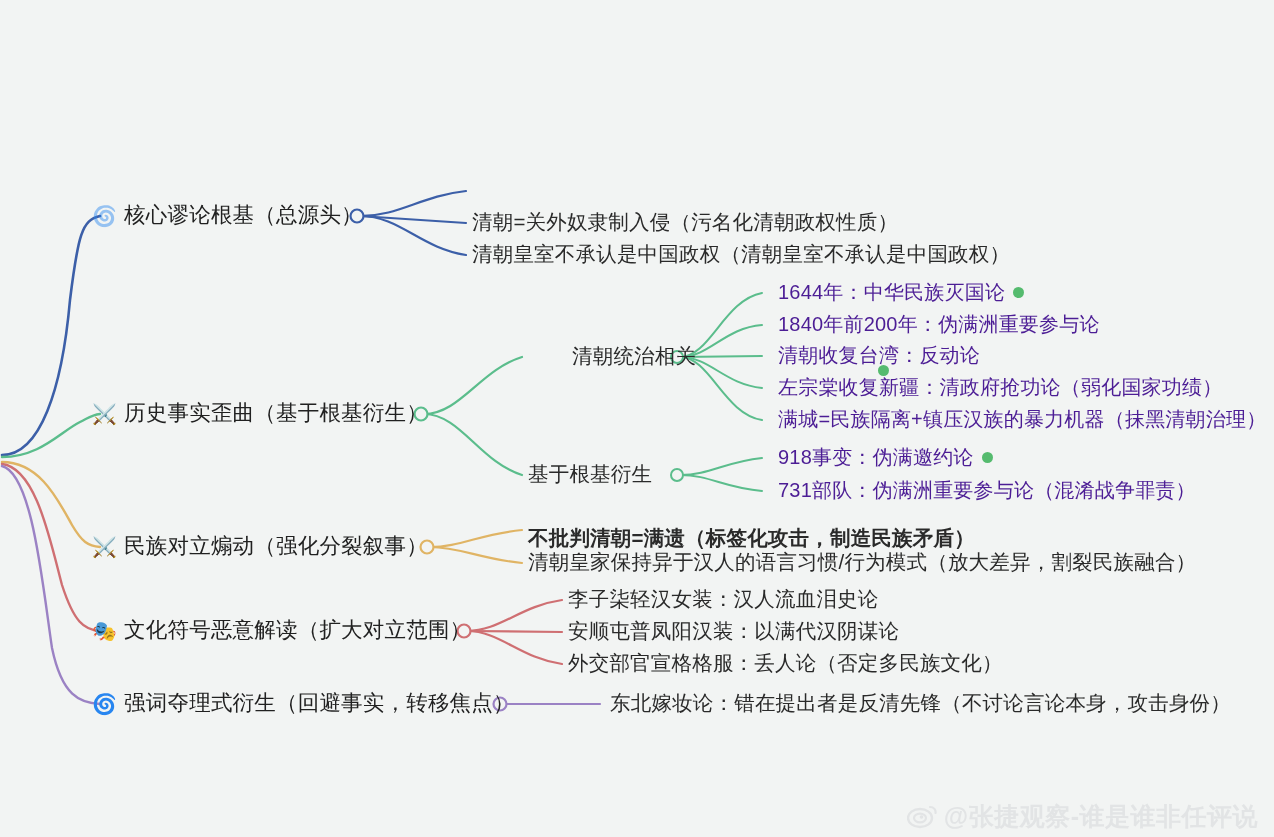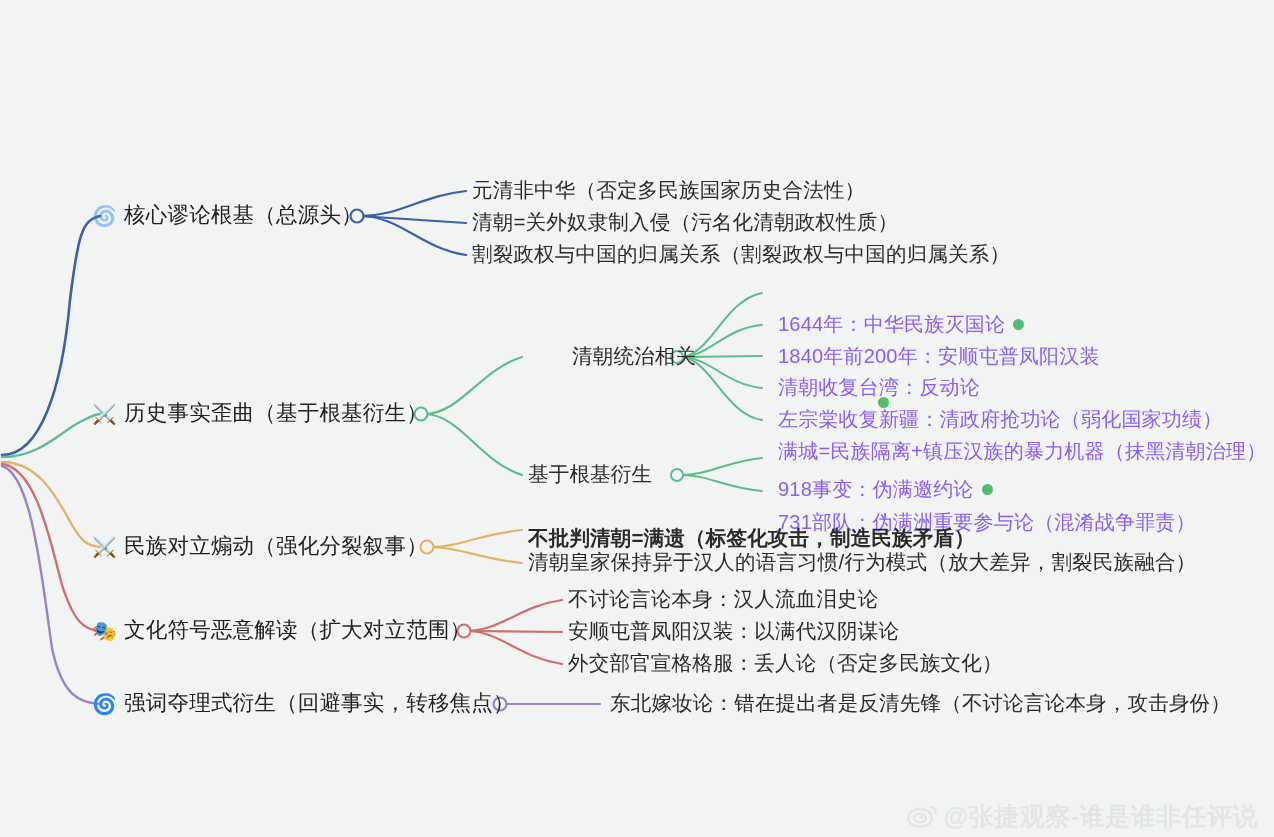--- a/index.html
+++ b/index.html
@@ -37,22 +37,21 @@
   .node.lv1 {
     font-size: 21.5px;
     color: #212121;
   }
   .node.lv2 {
     font-size: 20.5px;
     color: #2a2a2a;
   }
   .node.lv3 {
     font-size: 20px;
-    color: #8b5cf6;
-    margin-top: 32px;
+    color: #4c1d95;
   }
   .node-emoji {
     font-size: 20px;
     margin-right: 7px;
     line-height: 1;
     filter: saturate(0.9);
   }
   .node-emoji.pale {
     opacity: 0.45;
   }
@@ -152,43 +151,40 @@
   <div class="node lv1" style="left:92px; top:620px;">
     <span class="node-emoji">🎭</span>
     <span class="node-text">文化符号恶意解读（扩大对立范围）</span>
   </div>
 
   <div class="node lv1" style="left:92px; top:693px;">
     <span class="node-emoji">🌀</span>
     <span class="node-text">强词夺理式衍生（回避事实，转移焦点）</span>
   </div>
 
-  <div class="node lv2" style="left:472px; top:180px;">
-    <span class="node-text">元清非中华（否定多民族国家历史合法性）</span>
-  </div>
   <div class="node lv2" style="left:472px; top:212px;">
     <span class="node-text">清朝=关外奴隶制入侵（污名化清朝政权性质）</span>
   </div>
   <div class="node lv2" style="left:472px; top:244px;">
-    <span class="node-text">割裂政权与中国的归属关系（割裂政权与中国的归属关系）</span>
+    <span class="node-text">清朝皇室不承认是中国政权（清朝皇室不承认是中国政权）</span>
   </div>
 
   <div class="node lv2" style="left:528px; top:346px;margin-left:44px;">
     <span class="node-text">清朝统治相关</span>
   </div>
   <div class="node lv2" style="left:528px; top:464px;">
     <span class="node-text">基于根基衍生</span>
   </div>
 
   <div class="node lv3" style="left:778px; top:282px;">
     <span class="node-text">1644年：中华民族灭国论</span>
     <span class="dot-marker"></span>
   </div>
   <div class="node lv3" style="left:778px; top:314px;">
-    <span class="node-text">1840年前200年：安顺屯普凤阳汉装</span>
+    <span class="node-text">1840年前200年：伪满洲重要参与论</span>
   </div>
   <div class="node lv3" style="left:778px; top:345px;flex-direction:column;">
     <span class="node-text">清朝收复台湾：反动论</span>
     <span class="dot-marker"></span>
   </div>
   <div class="node lv3" style="left:778px; top:409px;">
     <span class="node-text">满城=民族隔离+镇压汉族的暴力机器（抹黑清朝治理）</span>
   </div>
   <div class="node lv3" style="left:778px; top:377px;">
     <span class="node-text">左宗棠收复新疆：清政府抢功论（弱化国家功绩）</span>
@@ -203,21 +199,21 @@
   </div>
 
   <div class="node lv2" style="left:528px; top:528px;font-weight:bold;">
     <span class="node-text">不批判清朝=满遗（标签化攻击，制造民族矛盾）</span>
   </div>
   <div class="node lv2" style="left:528px; top:552px;">
     <span class="node-text">清朝皇家保持异于汉人的语言习惯/行为模式（放大差异，割裂民族融合）</span>
   </div>
 
   <div class="node lv2" style="left:568px; top:589px;">
-    <span class="node-text">不讨论言论本身：汉人流血泪史论</span>
+    <span class="node-text">李子柒轻汉女装：汉人流血泪史论</span>
   </div>
   <div class="node lv2" style="left:568px; top:621px;">
     <span class="node-text">安顺屯普凤阳汉装：以满代汉阴谋论</span>
   </div>
   <div class="node lv2" style="left:568px; top:653px;">
     <span class="node-text">外交部官宣格格服：丢人论（否定多民族文化）</span>
   </div>
 
   <div class="node lv2" style="left:610px; top:693px;">
     <span class="node-text">东北嫁妆论：错在提出者是反清先锋（不讨论言论本身，攻击身份）</span>

